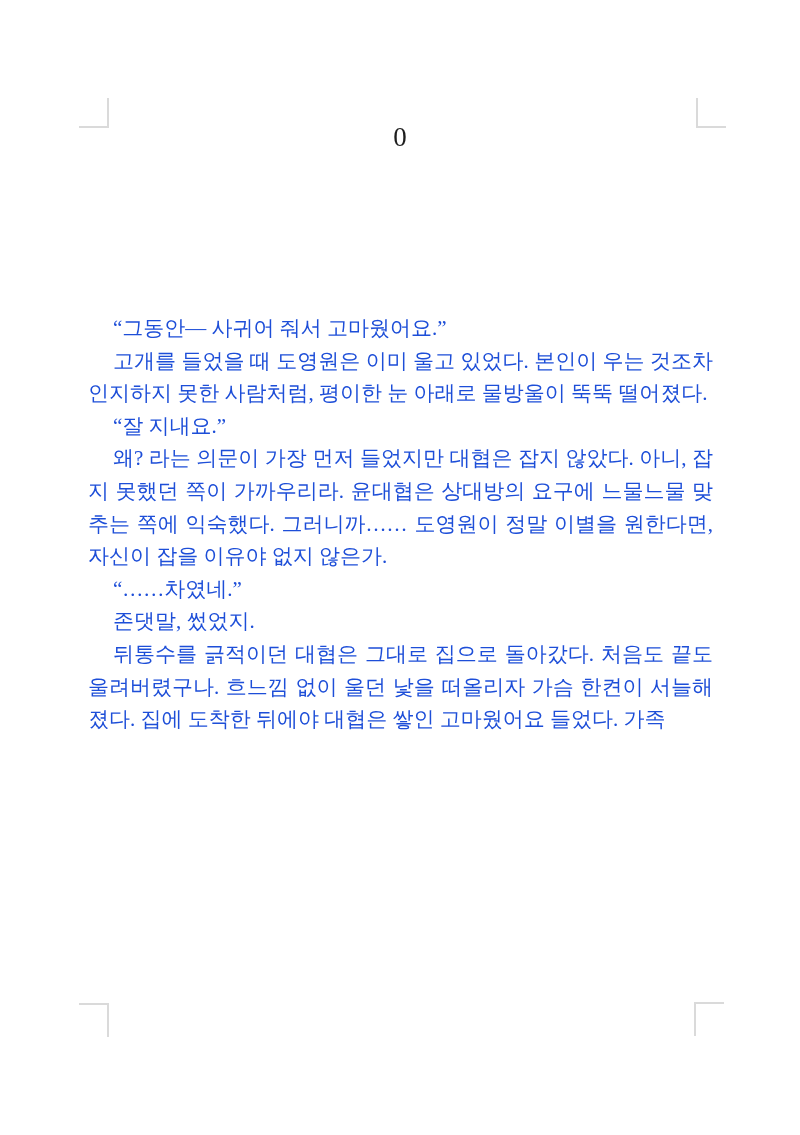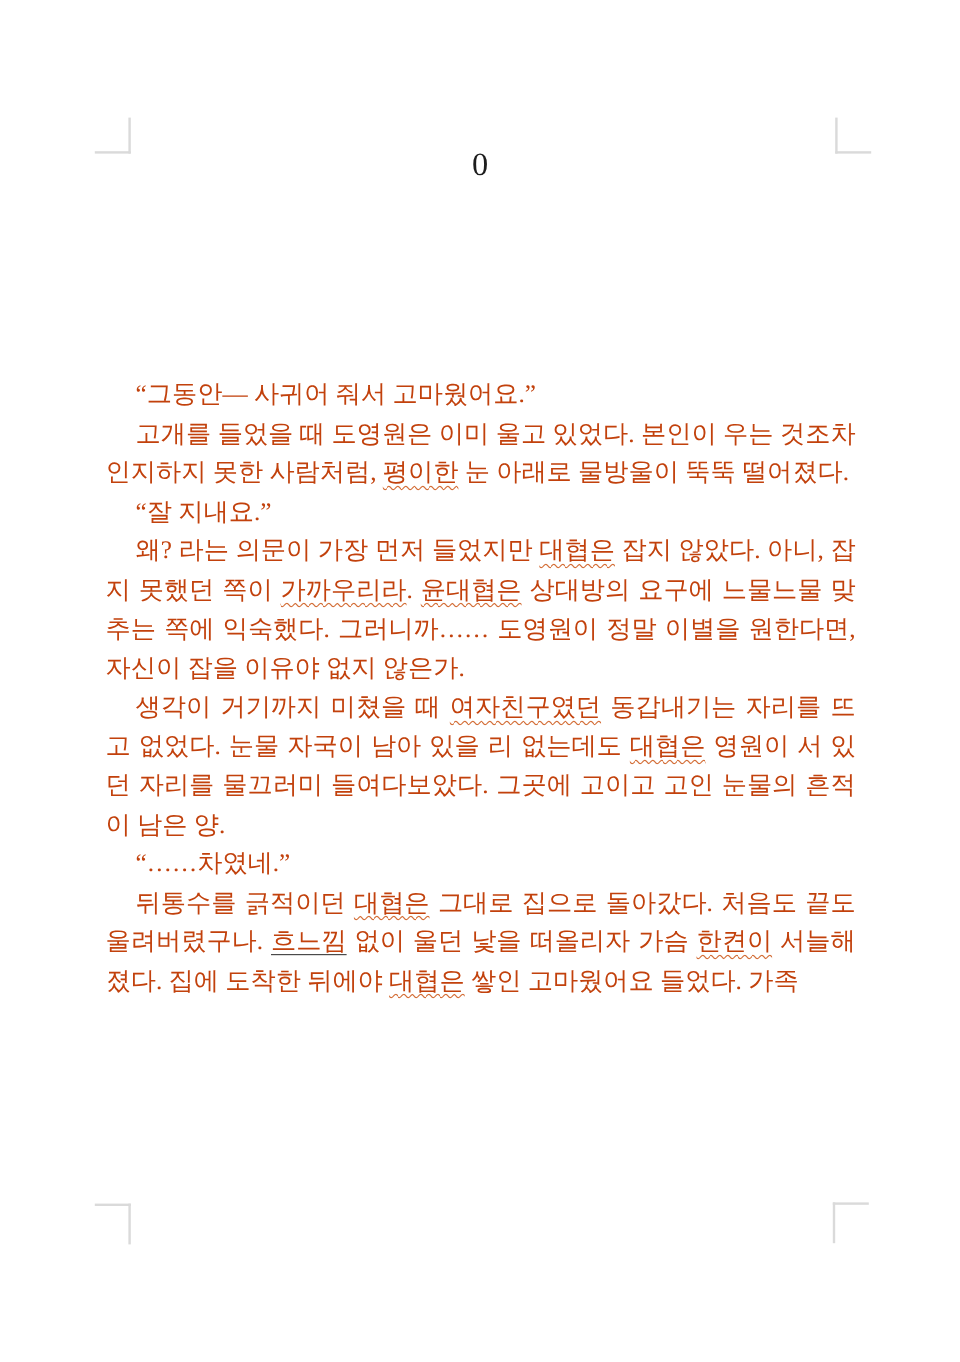--- a/index.html
+++ b/index.html
@@ -37,38 +37,36 @@
     letter-spacing: 0;
   }
 
   .text-body {
     position: absolute;
     left: 88px;
     top: 312px;
     width: 625px;
     font-size: 21px;
     line-height: 32.6px;
-    color: #c2410c;
+    color: #1d4ed8;
     text-align: justify;
     word-break: normal;
   }
   .text-body p {
     margin: 0;
     padding: 0;
     text-indent: 25px;
   }
   .spell {
-    text-decoration: underline;
     text-decoration-style: wavy;
     text-decoration-color: #d4703a;
     text-decoration-thickness: 1px;
     text-underline-offset: 4px;
   }
   .uline {
-    text-decoration: underline;
     text-decoration-style: solid;
     text-decoration-color: #4a4a4a;
     text-decoration-thickness: 1px;
     text-underline-offset: 4px;
     margin-top: 36px;
   }
 </style>
 </head>
 <body>
 
@@ -79,18 +77,18 @@
   <div class="crop-mark bl"></div>
   <div class="crop-mark br"></div>
 
   <div class="page-number">0</div>
 
   <div class="text-body">
       <p><span>“그동안— 사귀어 줘서 고마웠어요.”</span></p>
       <p><span>고개를 들었을 때 도영원은 이미 울고 있었다. 본인이 우는 것조차 인지하지 못한 사람처럼, </span><span class="spell">평이한</span><span> 눈 아래로 물방울이 뚝뚝 떨어졌다.</span></p>
       <p><span>“잘 지내요.”</span></p>
       <p><span>왜? 라는 의문이 가장 먼저 들었지만 </span><span class="spell">대협은</span><span> 잡지 않았다. 아니, 잡지 못했던 쪽이 </span><span class="spell">가까우리라</span><span>. </span><span class="spell">윤대협은</span><span> 상대방의 요구에 느물느물 맞추는 쪽에 익숙했다. 그러니까…… 도영원이 정말 이별을 원한다면, 자신이 잡을 이유야 없지 않은가.</span></p>
-      <p><span>생각이 거기까지 미쳤을 때 </span><span class="spell">여자친구였던</span><span> 동갑내기는 자리를 뜨고 없었다. 눈물 자국이 남아 있을 리 없는데도 </span><span class="spell">대협은</span><span> 영원이 서 있던 자리를 물끄러미 들여다보았다. 그곳에 고이고 고인 눈물의 흔적이 남은 양.</span></p>
       <p><span>“……차였네.”</span></p>
+      <p><span>존댓말, 썼었지.</span></p>
       <p><span>뒤통수를 긁적이던 </span><span class="spell">대협은</span><span> 그대로 집으로 돌아갔다. 처음도 끝도 울려버렸구나. </span><span class="uline">흐느낌</span><span> 없이 울던 낯을 떠올리자 가슴 </span><span class="spell">한켠이</span><span> 서늘해졌다. 집에 도착한 뒤에야 </span><span class="spell">대협은</span><span> 쌓인 고마웠어요 들었다. 가족</span></p>
     </div>
 
 </div>
 
 </body></html>

